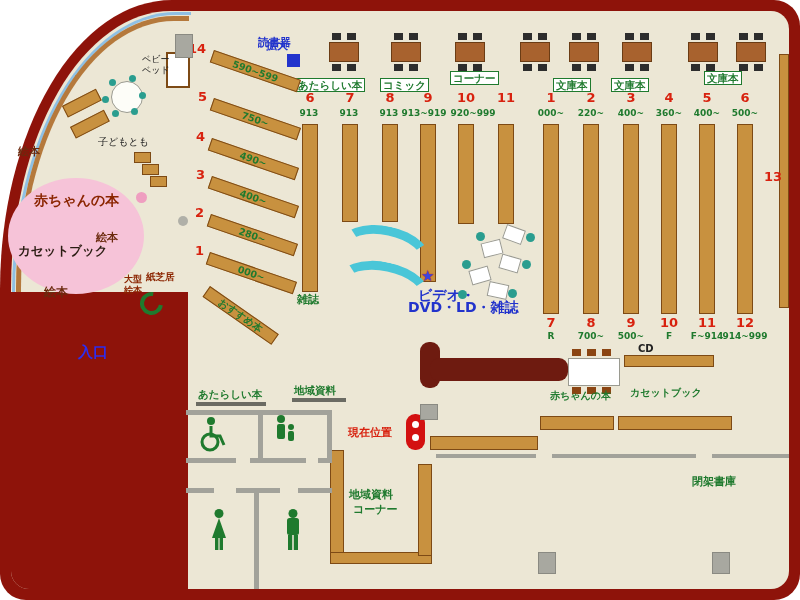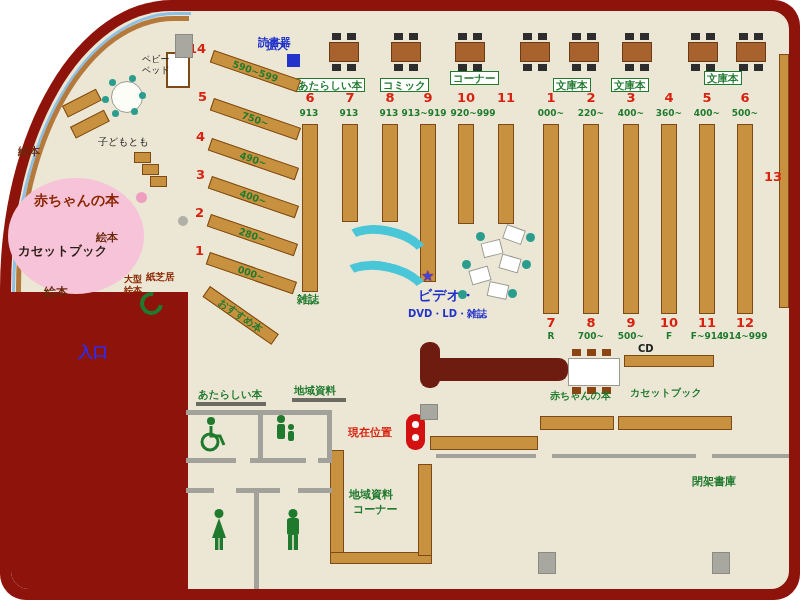--- a/index.html
+++ b/index.html
@@ -203,21 +203,21 @@
   <div class="rng g" style="left:374px;top:108px;width:30px">913</div>
   <div class="rng g" style="left:400px;top:108px;width:48px">913~919</div>
   <div class="rng g" style="left:446px;top:108px;width:54px">920~999</div>
   <div class="lbl g" style="left:297px;top:294px">雑誌</div>
 
   <div class="arc" style="left:336px;top:226px;width:78px;height:40px;transform:rotate(12deg)"></div>
   <div class="arc" style="left:334px;top:262px;width:80px;height:40px;transform:rotate(12deg)"></div>
 
   <div class="lbl" style="left:421px;top:268px;font-size:15px;color:#3a46e0;text-shadow:0 0 1px #d8220f,0 0 1px #d8220f">★</div>
   <div class="lbl b" style="left:418px;top:287px;font-size:14px">ビデオ・</div>
-  <div class="lbl b" style="left:408px;top:308px;font-size:10px">DVD・LD・雑誌</div>
+  <div class="lbl b" style="left:408px;top:299px;font-size:14px">DVD・LD・雑誌</div>
 
   <div class="seat" style="left:504px;top:227px;transform:rotate(20deg)"></div>
   <div class="seat" style="left:482px;top:241px;transform:rotate(-14deg)"></div>
   <div class="seat" style="left:500px;top:256px;transform:rotate(16deg)"></div>
   <div class="seat" style="left:470px;top:268px;transform:rotate(-16deg)"></div>
   <div class="seat" style="left:488px;top:283px;transform:rotate(12deg)"></div>
   <div class="dot" style="left:526px;top:233px;width:9px;height:9px"></div>
   <div class="dot" style="left:476px;top:232px;width:9px;height:9px"></div>
   <div class="dot" style="left:522px;top:260px;width:9px;height:9px"></div>
   <div class="dot" style="left:462px;top:260px;width:9px;height:9px"></div>

